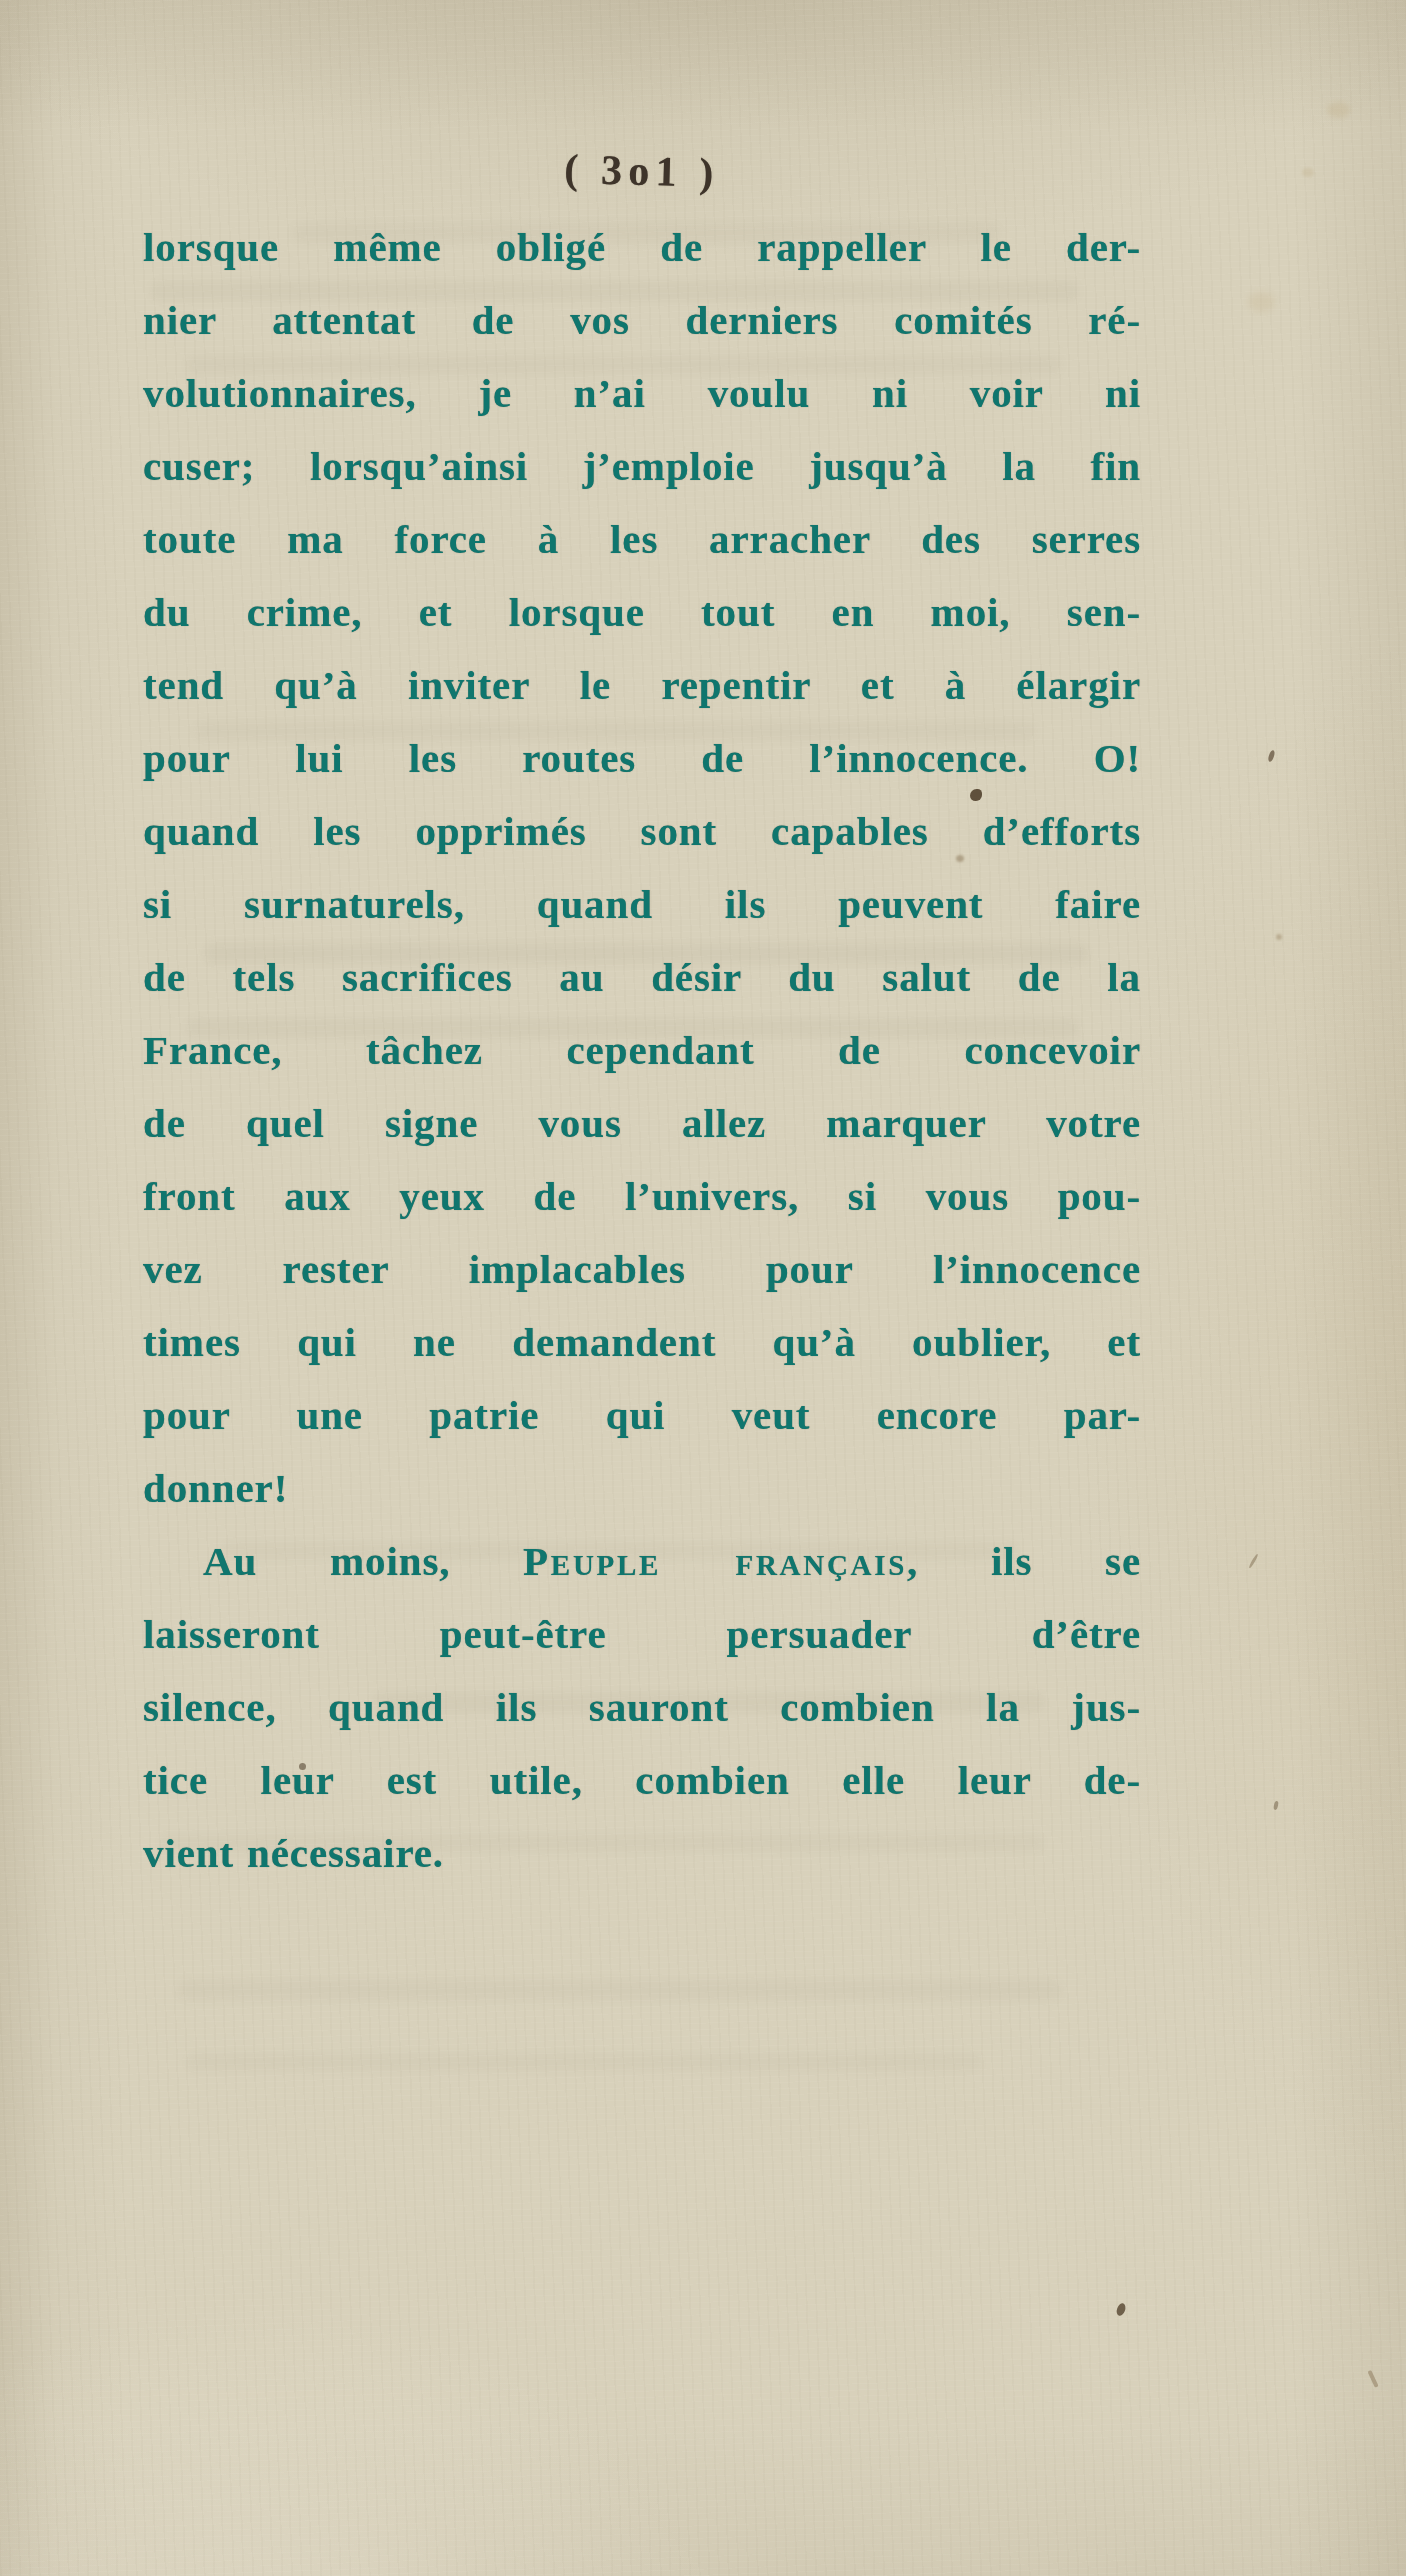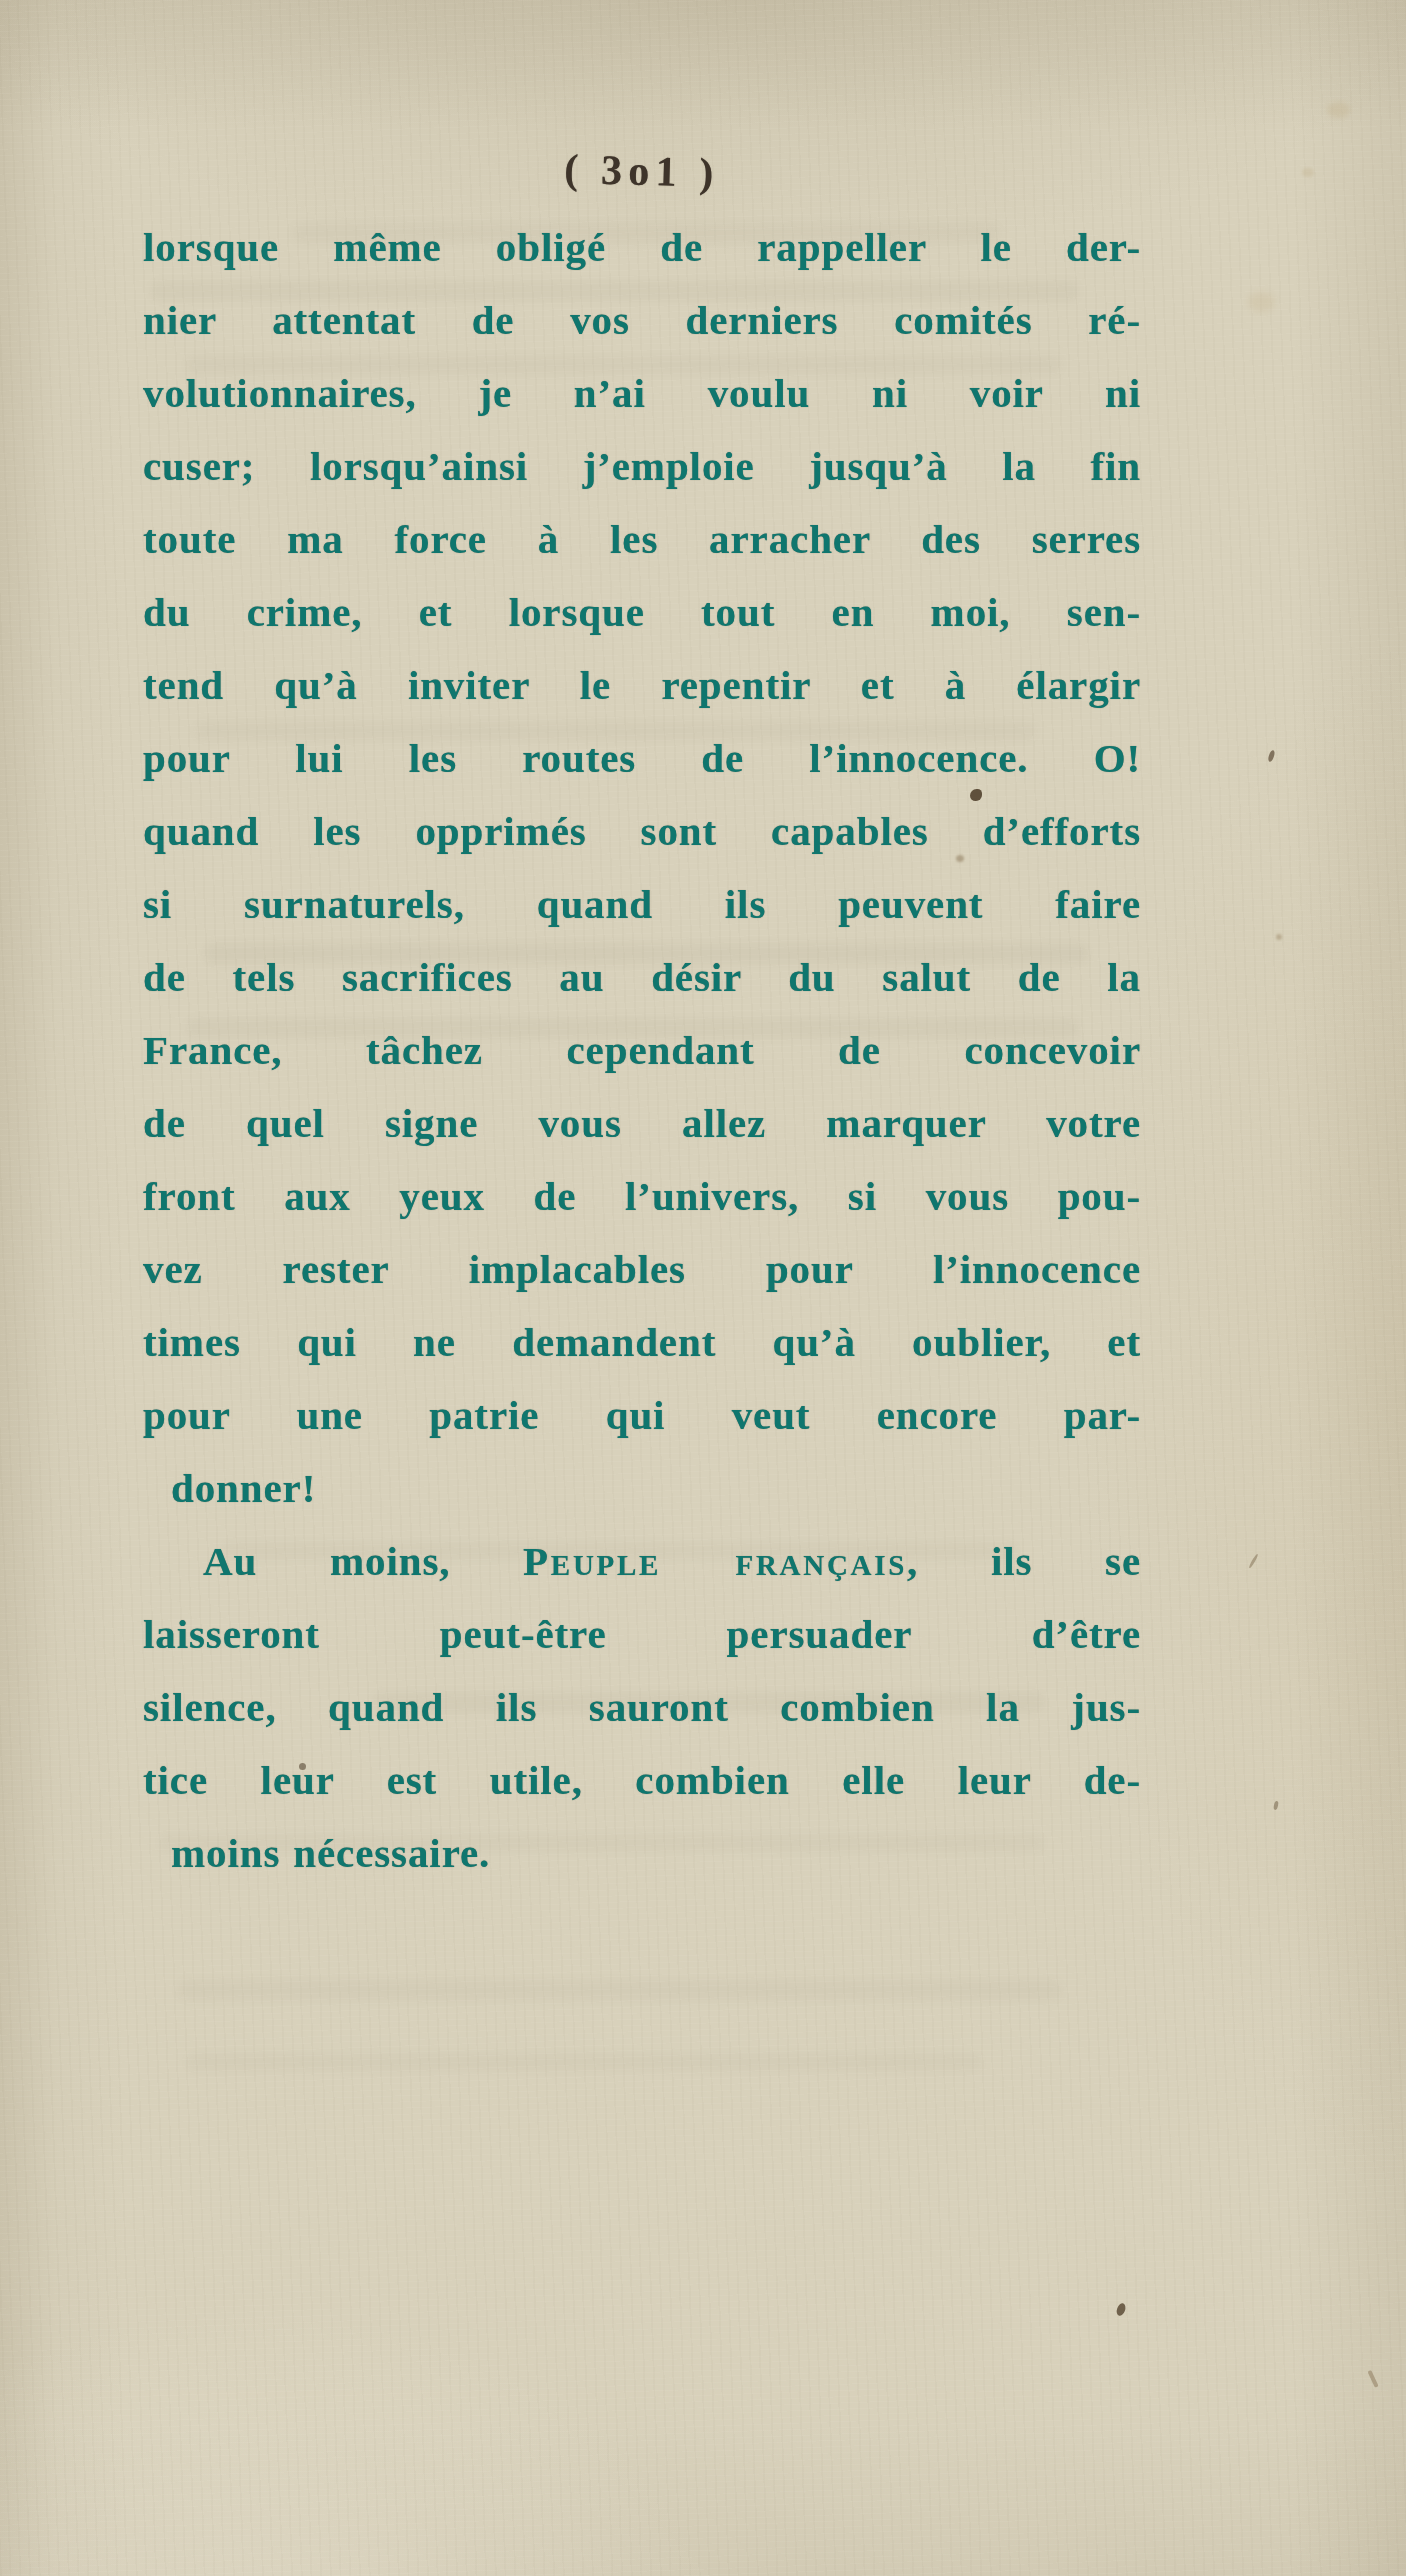--- a/index.html
+++ b/index.html
@@ -38,21 +38,21 @@
     color: #0f766e;
     font-size: 41px; font-weight: 700;
     letter-spacing: 0.9px; word-spacing: 1.8px;
     text-shadow: 0 0 0.9px rgba(62,52,40,0.55);
   }
   .line {
     height: 73px; line-height: 73px;
     text-align: justify;
     text-align-last: justify;
   }
-  .line.no-justify { text-align-last: left; margin-left: 28px; }
+  .line.no-justify { text-align-last: left; }
   .line.indent { text-indent: 60px; }
   .smallcaps { font-variant: small-caps; letter-spacing: 2.7px; }
   .ghost {
     position: absolute;
     background: rgba(118,106,82,0.13);
     filter: blur(4.4px);
     border-radius: 10.6px;
   }
   .speck { position: absolute; border-radius: 50%; }
 </style>
@@ -93,21 +93,21 @@
       <div class="line">de quel signe vous allez marquer votre</div>
       <div class="line">front aux yeux de l’univers, si vous pou-</div>
       <div class="line">vez rester implacables pour l’innocence</div>
       <div class="line">times qui ne demandent qu’à oublier, et</div>
       <div class="line">pour une patrie qui veut encore par-</div>
       <div class="line no-justify">donner!</div>
       <div class="line indent"><span>Au moins, </span><span class="smallcaps">Peuple français</span><span>, ils se</span></div>
       <div class="line">laisseront peut-être persuader d’être</div>
       <div class="line">silence, quand ils sauront combien la jus-</div>
       <div class="line">tice leur est utile, combien elle leur de-</div>
-      <div class="line no-justify">moins nécessaire.</div>
+      <div class="line no-justify">vient nécessaire.</div>
     </div>
 
   <div class="speck" style="left:970px; top:789px;  width:11.5px; height:11.5px; background:#4a3a26; border-radius:60% 40% 55% 50%; opacity:.85"></div>
   <div class="speck" style="left:956px; top:855px;  width:8px;  height:7px;  background:#8a7657; opacity:.5; filter:blur(0.9px)"></div>
   <div class="speck" style="left:1276px; top:934px; width:6.2px;  height:6.2px;  background:#9a8665; opacity:.45; filter:blur(0.9px)"></div>
   <div class="speck" style="left:1269px; top:750px;  width:5.3px;  height:11.5px; background:#5d4c36; opacity:.7; transform:rotate(18deg)"></div>
   <div class="speck" style="left:299px;  top:1763px; width:7px;  height:7px;  background:#564733; opacity:.6"></div>
   <div class="speck" style="left:1274px; top:1801px; width:4.4px;  height:8.8px; background:#6b5940; opacity:.5; transform:rotate(12deg)"></div>
   <div class="speck" style="left:1117px; top:2303px; width:8px;  height:13.3px; background:#55452f; opacity:.8; transform:rotate(20deg)"></div>
   <div class="speck" style="left:1371px; top:2370px; width:3.5px;  height:17.7px; background:#8a7657; opacity:.5; transform:rotate(-25deg); border-radius:1.8px"></div>

